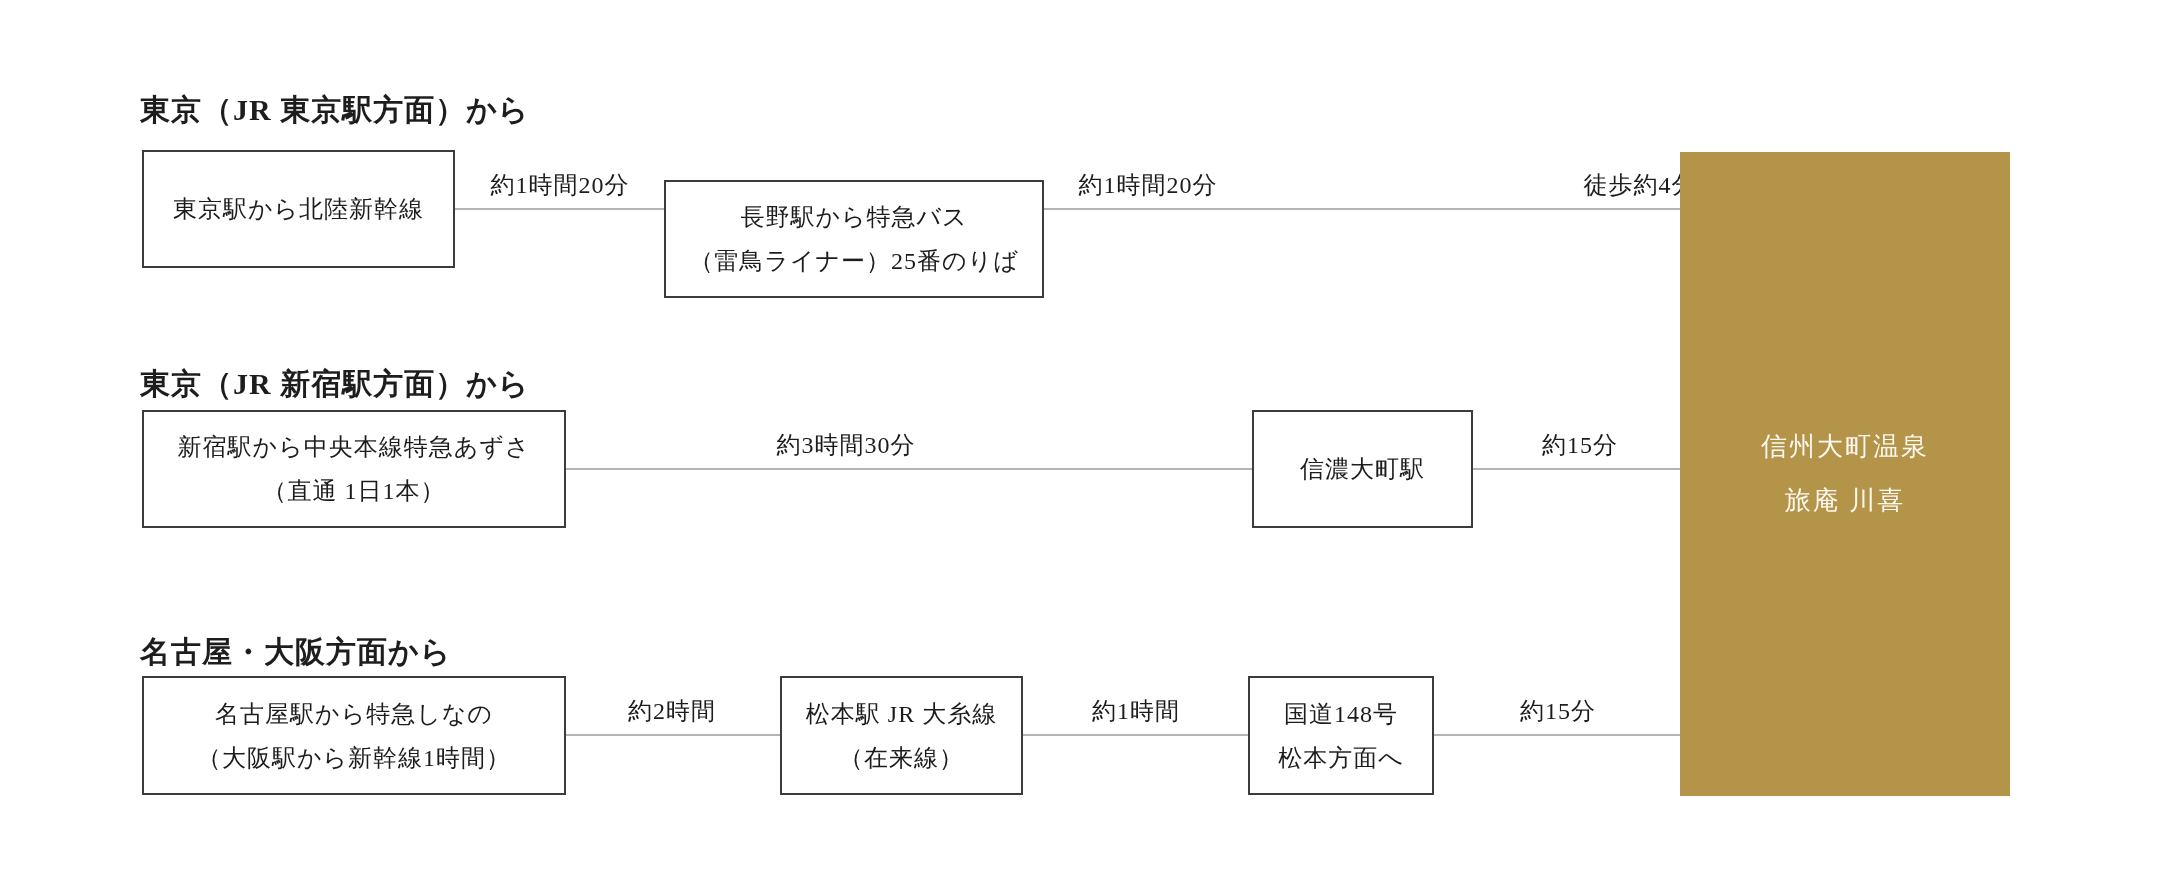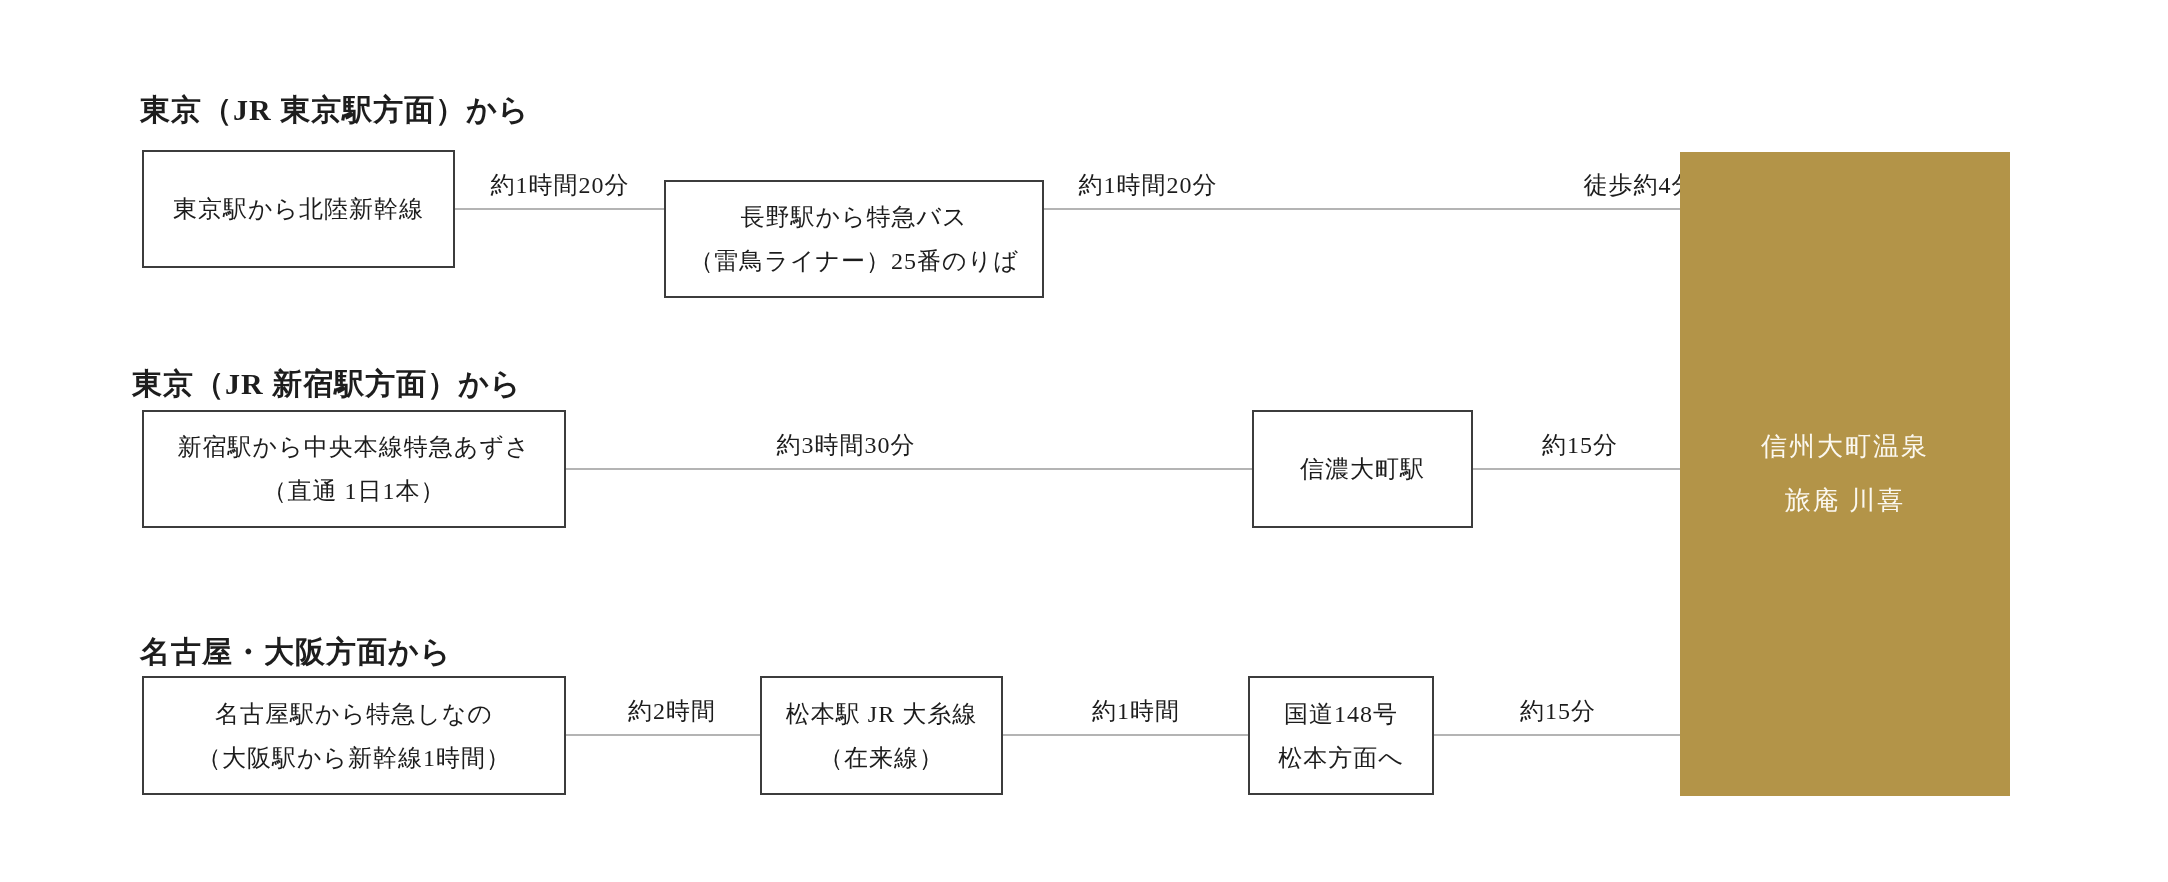--- a/index.html
+++ b/index.html
@@ -97,21 +97,21 @@
   <div class="route-box" style="left:664px;top:144px;width:380px;height:118px;margin-top:36px;">
     <div class="box-line">長野駅から特急バス</div>
     <div class="box-line">（雷鳥ライナー）25番のりば</div>
   </div>
 
   <div class="duration" style="left:1148px;top:168px;">約1時間20分</div>
 
 
   <div class="duration" style="left:1640px;top:168px;">徒歩約4分</div>
 
-  <h2 class="heading" style="left:124px;top:356px;">東京（JR 新宿駅方面）から</h2>
+  <h2 class="heading" style="left:132px;top:356px;">東京（JR 新宿駅方面）から</h2>
 
   <div class="connector" style="left:566px;top:468px;width:1114px;"></div>
 
   <div class="route-box" style="left:142px;top:410px;width:424px;height:118px;">
     <div class="box-line">新宿駅から中央本線特急あずさ</div>
     <div class="box-line">（直通 1日1本）</div>
   </div>
 
   <div class="duration" style="left:846px;top:428px;">約3時間30分</div>
 
@@ -125,21 +125,21 @@
 
   <div class="connector" style="left:566px;top:734px;width:1114px;"></div>
 
   <div class="route-box" style="left:142px;top:676px;width:424px;height:119px;">
     <div class="box-line">名古屋駅から特急しなの</div>
     <div class="box-line">（大阪駅から新幹線1時間）</div>
   </div>
 
   <div class="duration" style="left:672px;top:694px;">約2時間</div>
 
-  <div class="route-box" style="left:760px;top:676px;width:243px;height:119px;">
+  <div class="route-box" style="left:780px;top:676px;width:243px;height:119px;">
     <div class="box-line">松本駅 JR 大糸線</div>
     <div class="box-line">（在来線）</div>
   </div>
 
   <div class="duration" style="left:1136px;top:694px;">約1時間</div>
 
   <div class="route-box" style="left:1248px;top:676px;width:186px;height:119px;">
     <div class="box-line">国道148号</div>
     <div class="box-line">松本方面へ</div>
   </div>

